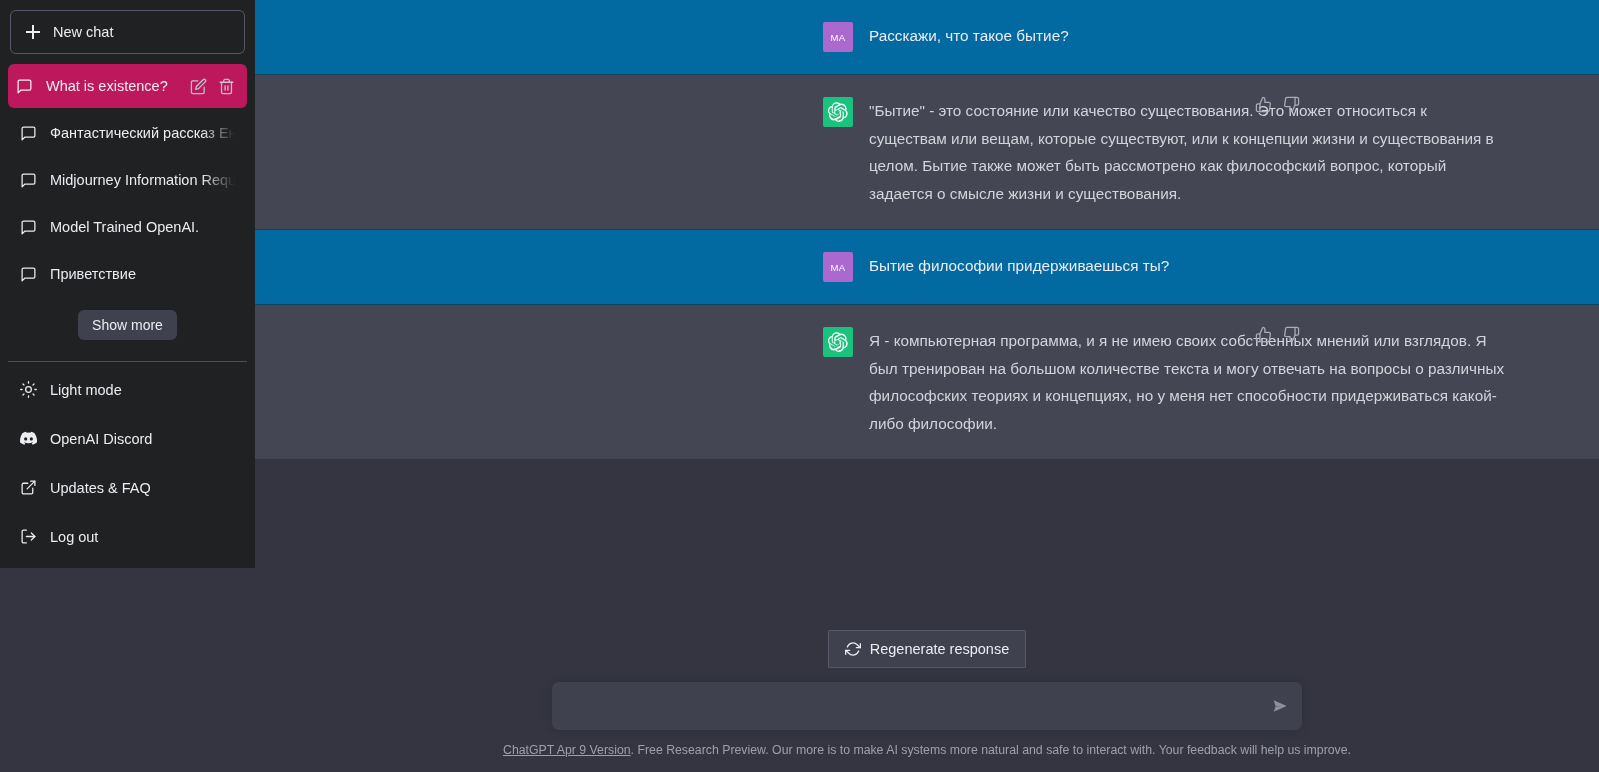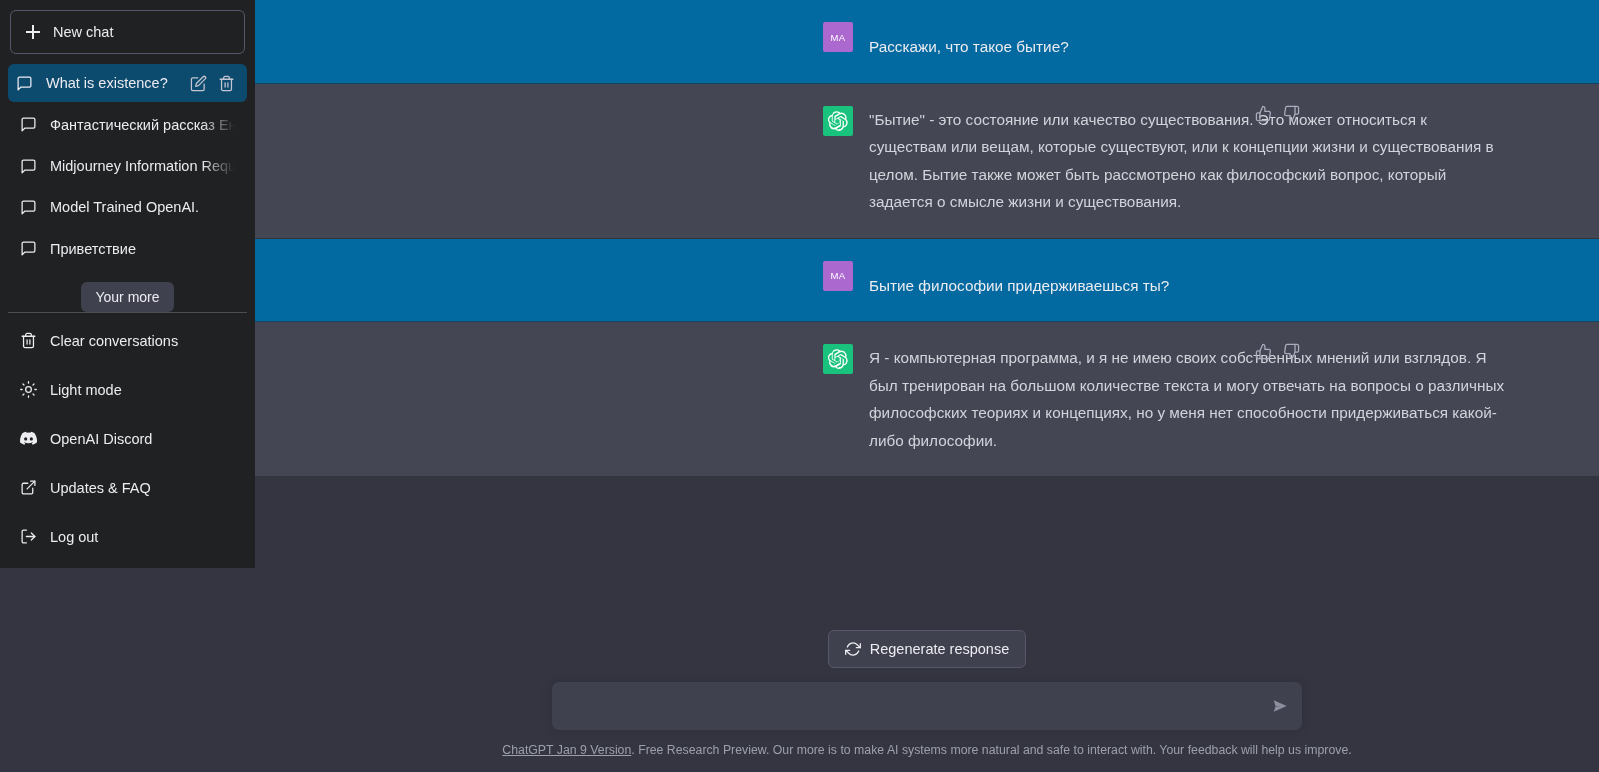--- a/index.html
+++ b/index.html
@@ -72,21 +72,21 @@
     height: 44px;
     padding: 0 12px;
     border-radius: 6px;
     color: #ececf1;
     font-size: 14.5px;
     cursor: pointer;
     position: relative;
     white-space: nowrap;
     overflow: hidden;
   }
-  .chat-item.active { background: #0c4a6e; padding-left: 8px; }
+  .chat-item.active { background: #be185d; padding-left: 8px; }
 
   .chat-item .label {
     flex: 1;
     overflow: hidden;
     text-overflow: clip;
     position: relative;
     mask-image: linear-gradient(to right, #000 82%, transparent 100%);
     -webkit-mask-image: linear-gradient(to right, #000 82%, transparent 100%);
   }
   .chat-item.active .label {
@@ -206,21 +206,21 @@
   .avatar.bot { background: #19c37d; }
   .avatar.bot svg { width: 20px; height: 20px; display: block; }
 
   .msg-body {
     color: #d1d5db;
     font-size: 15.3px;
     line-height: 27.5px;
     max-width: 660px;
     padding-right: 20px;
   }
-  .msg-row.user .msg-body { color: #ececf1; margin-top: 11px; }
+  .msg-row.user .msg-body { color: #ececf1; }
 
   .feedback {
     position: absolute;
     right: 299px;
     top: 21px;
     display: flex;
     gap: 11px;
     align-items: flex-start;
   }
   .fb-btn {
@@ -247,21 +247,21 @@
     justify-content: center;
     margin-bottom: 14px;
   }
   .regen-btn {
     display: flex;
     align-items: center;
     gap: 9px;
     background: #40414f;
     color: #ececf1;
     border: 1px solid #565869;
-    border-radius: 6px;
+    border-radius: 1px;
     font-size: 14.5px;
     font-family: inherit;
     padding: 10px 16px;
     cursor: pointer;
   }
   .regen-ico { width: 16px; height: 16px; display: block; }
   .regen-ico svg { width: 100%; height: 100%; display: block; }
 
   .input-wrap {
     display: flex;
@@ -390,38 +390,27 @@
           <svg viewBox="0 0 24 24" fill="none" stroke="#ececf1" stroke-width="1.8" stroke-linecap="round" stroke-linejoin="round">
             <path d="M21 15a2 2 0 0 1-2 2H7l-4 4V5a2 2 0 0 1 2-2h14a2 2 0 0 1 2 2z"></path>
           </svg>
         </span>
         <span class="label">Приветствие</span>
       </div>
 
     </div>
 
     <div class="show-more-wrap">
-      <button class="show-more">Your more</button>
+      <button class="show-more">Show more</button>
     </div>
 
     <div class="sidebar-spacer"></div>
 
     <div class="sidebar-footer">
 
-      <div class="footer-item">
-        <span class="ico">
-          <svg viewBox="0 0 24 24" fill="none" stroke="#ececf1" stroke-width="1.8" stroke-linecap="round" stroke-linejoin="round">
-            <polyline points="3 6 5 6 21 6"></polyline>
-            <path d="M19 6v14a2 2 0 0 1-2 2H7a2 2 0 0 1-2-2V6m3 0V4a2 2 0 0 1 2-2h4a2 2 0 0 1 2 2v2"></path>
-            <line x1="10" y1="11" x2="10" y2="17"></line>
-            <line x1="14" y1="11" x2="14" y2="17"></line>
-          </svg>
-        </span>
-        <span>Clear conversations</span>
-      </div>
 
       <div class="footer-item">
         <span class="ico">
           <svg viewBox="0 0 24 24" fill="none" stroke="#ececf1" stroke-width="1.8" stroke-linecap="round" stroke-linejoin="round">
             <circle cx="12" cy="12" r="4"></circle>
             <line x1="12" y1="1" x2="12" y2="3"></line>
             <line x1="12" y1="21" x2="12" y2="23"></line>
             <line x1="4.2" y1="4.2" x2="5.6" y2="5.6"></line>
             <line x1="18.4" y1="18.4" x2="19.8" y2="19.8"></line>
             <line x1="1" y1="12" x2="3" y2="12"></line>
@@ -566,19 +555,19 @@
           <textarea placeholder="" style=""></textarea>
           <button class="send-btn">
             <svg viewBox="0 0 24 24" fill="currentColor">
               <path d="M4.5 5.2 20 12 4.5 18.8l2.1-6.3H14l-7.4-.5-2.1-6.8z"></path>
             </svg>
           </button>
         </div>
       </div>
 
       <div class="disclaimer">
-        <a href="#">ChatGPT Jan 9 Version</a><span>. Free Research Preview. Our more is to make AI systems more natural and safe to interact with. Your feedback will help us improve.</span>
+        <a href="#">ChatGPT Apr 9 Version</a><span>. Free Research Preview. Our more is to make AI systems more natural and safe to interact with. Your feedback will help us improve.</span>
       </div>
 
     </div>
 
   </main>
 </div>
 
 </body></html>

